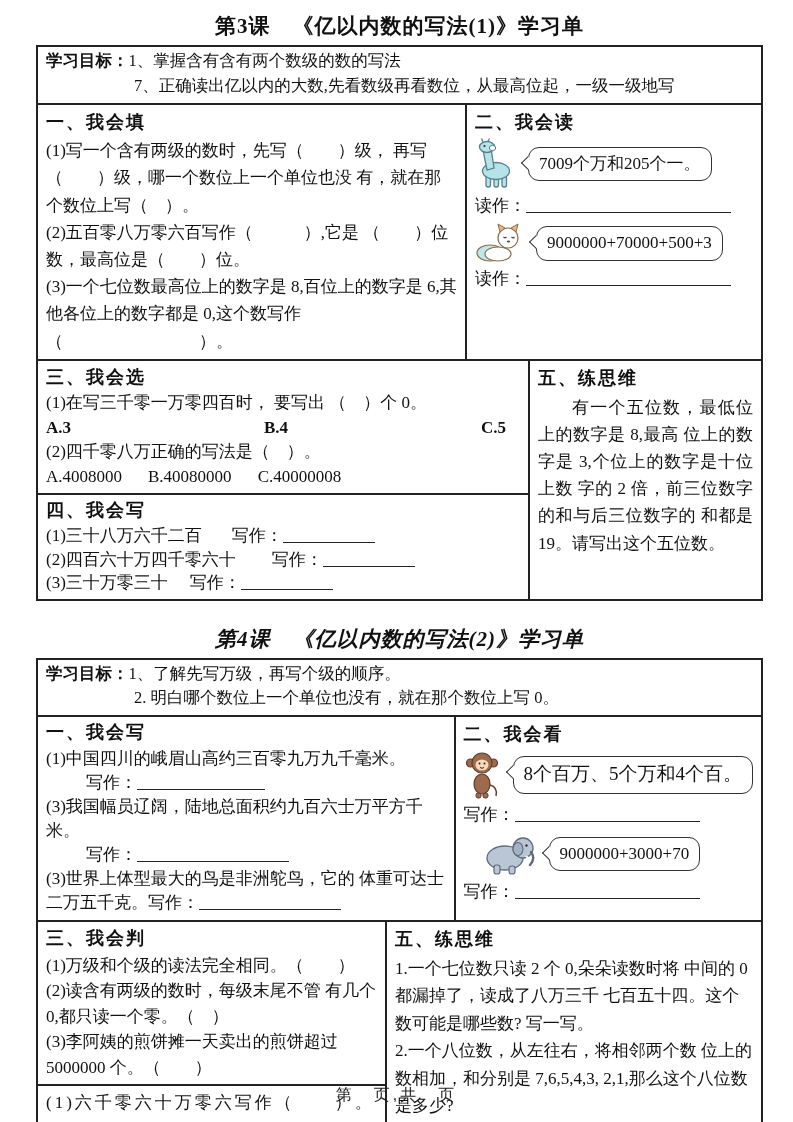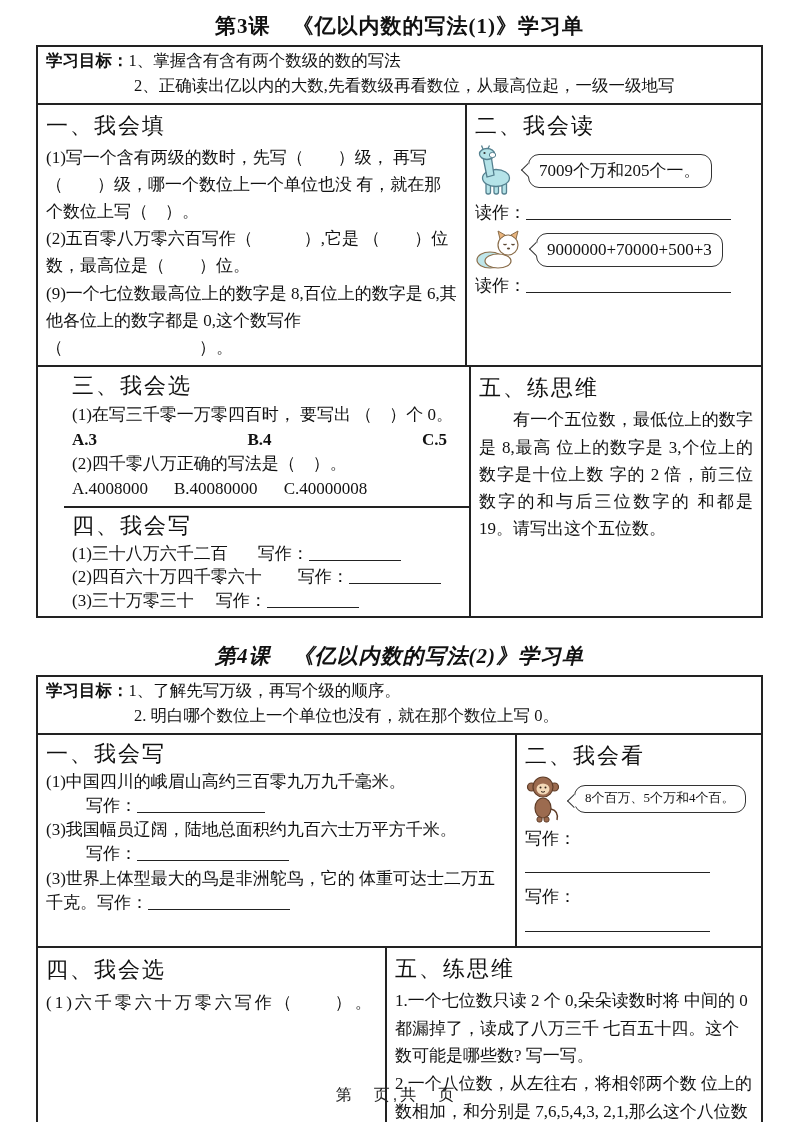--- a/index.html
+++ b/index.html
@@ -17,21 +17,21 @@
   .tbl { border:2px solid #222; background:#fff; }
   .goals { border-bottom:2px solid #222; padding:2px 8px 4px; font-size:16.5px; line-height:1.5; }
   .goals .lbl { font-weight:bold; }
   .goal-line2 { padding-left:88px; }
   .row { display:flex; align-items:stretch; }
   .rowB { border-bottom:2px solid #222; }
   .cell { padding:3px 8px 4px; font-size:17px; line-height:1.6; }
   .cell.tight { line-height:1.45; }
   .cell.wtight { line-height:1.38; }
   .lcell { border-right:2px solid #222; }
-  .sec-h { font-size:22px; font-weight:normal; letter-spacing:2px; margin-bottom:1px; }
+  .sec-h { font-size:18px; font-weight:bold; letter-spacing:2px; margin-bottom:1px; }
   .blank { display:inline-block; border-bottom:1.5px solid #222; height:1.05em; vertical-align:-2px; }
   .opt-spread { display:flex; justify-content:space-between; padding-right:14px;font-weight:bold; }
   .opt-gap { display:flex; gap:26px; }
   .indent2 { text-indent:2em; text-align:justify; }
   .wr-line { padding-left:40px; }
   .animal-row { display:flex; align-items:center; gap:4px; margin:2px 0 2px; }
   .bubble {
     position:relative; display:inline-block;
     border:1.5px solid #333; border-radius:11px;
     padding:2px 10px 3px; margin-left:9px; background:#fff; white-space:nowrap;
@@ -53,29 +53,29 @@
 </head>
 <body>
 
 <div class="sheet">
 
   <div class="doc-title">第3课　《亿以内数的写法(1)》学习单</div>
 
   <div class="tbl">
     <div class="goals">
       <div><span class="lbl">学习目标：</span><span>1、掌握含有含有两个数级的数的写法</span></div>
-      <div class="goal-line2">2、正确读出亿以内的大数,先看数级再看数位，从最高位起，一级一级地写</div>
+      <div class="goal-line2">7、正确读出亿以内的大数,先看数级再看数位，从最高位起，一级一级地写</div>
     </div>
 
     <div class="row rowB" style="min-height:197px;">
       <div class="cell lcell" style="width:429px;">
         <div class="sec-h">一、我会填</div>
         <div>(1)写一个含有两级的数时，先写（　　）级， 再写（　　）级，哪一个数位上一个单位也没 有，就在那个数位上写（　）。</div>
         <div>(2)五百零八万零六百写作（　　　）,它是 （　　）位数，最高位是（　　）位。</div>
-        <div>(9)一个七位数最高位上的数字是 8,百位上的数字是 6,其他各位上的数字都是 0,这个数写作（　　　　　　　　）。</div>
+        <div>(3)一个七位数最高位上的数字是 8,百位上的数字是 6,其他各位上的数字都是 0,这个数写作（　　　　　　　　）。</div>
       </div>
       <div class="cell" style="flex:1;">
         <div class="sec-h">二、我会读</div>
         <div class="animal-row">
           <span>
             <svg width="40" height="52" viewBox="0 0 40 52">
               <g stroke="#55808f" stroke-width="1.3" fill="#b5e3e8">
                 <rect x="11" y="37" width="4.5" height="12" rx="2"></rect>
                 <rect x="19" y="38" width="4.5" height="11" rx="2"></rect>
                 <rect x="27" y="37" width="4.5" height="12" rx="2"></rect>
@@ -105,21 +105,21 @@
               <ellipse cx="33.5" cy="18.5" rx="1.6" ry="1.1" fill="#5a4632"></ellipse>
             </svg>
           </span>
           <span class="bubble">9000000+70000+500+3</span>
         </div>
         <div class="read-line"><span>读作：</span><span class="blank" style="width:205px;"></span></div>
       </div>
     </div>
 
     <div class="row">
-      <div class="lcell" style="width:433px;padding-left:26px;">
+      <div class="lcell" style="width:492px;">
         <div class="cell tight" style="min-height:124px; border-bottom:2px solid #222;">
           <div class="sec-h">三、我会选</div>
           <div>(1)在写三千零一万零四百时， 要写出 （　）个 0。</div>
           <div class="opt-spread">
             <span>A.3</span>
             <span>B.4</span>
             <span>C.5</span>
           </div>
           <div>(2)四千零八万正确的写法是（　）。</div>
           <div class="opt-gap">
@@ -170,31 +170,51 @@
               <ellipse cx="18" cy="14" rx="6.5" ry="5.5" fill="#f3d9b8"></ellipse>
               <circle cx="15.5" cy="12.5" r="1" fill="#33241a"></circle>
               <circle cx="20.5" cy="12.5" r="1" fill="#33241a"></circle>
               <path d="M16 16.5 q2 1.5 4 0" stroke="#33241a" stroke-width="1" fill="none"></path>
               <ellipse cx="18" cy="33" rx="8" ry="10" fill="#9c6b4f" stroke="#5f3d28" stroke-width="1.2"></ellipse>
               <path d="M26 34 q8 2 6 11" stroke="#5f3d28" stroke-width="1.4" fill="none"></path>
               <rect x="12" y="42" width="5" height="5" rx="2" fill="#9c6b4f" stroke="#5f3d28"></rect>
               <rect x="19" y="42" width="5" height="5" rx="2" fill="#9c6b4f" stroke="#5f3d28"></rect>
             </svg>
           </span>
-          <span class="bubble" style="font-size:13px;">8个百万、5个万和4个百。</span>
+          <span class="bubble" style="font-size:19px;">8个百万、5个万和4个百。</span>
         </div>
         <div class="read-line"><span>写作：</span><span class="blank" style="width:185px;"></span></div>
+        <div class="animal-row" style="padding-left:20px;">
+          <span>
+            <svg width="52" height="44" viewBox="0 0 52 44">
+              <ellipse cx="21" cy="26" rx="18" ry="12" fill="#b9c6d6" stroke="#5f6b7a" stroke-width="1.3"></ellipse>
+              <rect x="10" y="33" width="6" height="9" rx="2.5" fill="#b9c6d6" stroke="#5f6b7a" stroke-width="1.2"></rect>
+              <rect x="25" y="34" width="6" height="8" rx="2.5" fill="#b9c6d6" stroke="#5f6b7a" stroke-width="1.2"></rect>
+              <circle cx="39" cy="16" r="10" fill="#b9c6d6" stroke="#5f6b7a" stroke-width="1.3"></circle>
+              <path d="M47 20 q5 6 -1 13" stroke="#5f6b7a" stroke-width="2.4" fill="none" stroke-linecap="round"></path>
+              <ellipse cx="34" cy="17" rx="5" ry="6.5" fill="#a3b2c4" stroke="#5f6b7a" stroke-width="1.1"></ellipse>
+              <path d="M42 24 q2 3 5 2" stroke="#fff" stroke-width="2" fill="none"></path>
+              <circle cx="42.5" cy="13.5" r="1.2" fill="#333"></circle>
+            </svg>
+          </span>
+          <span class="bubble">9000000+3000+70</span>
+        </div>
         <div class="read-line"><span>写作：</span><span class="blank" style="width:185px;"></span></div>
       </div>
     </div>
 
     <div class="row">
       <div class="lcell" style="width:349px;">
+        <div class="cell" style="min-height:155px; border-bottom:2px solid #222; line-height:1.5;">
+          <div class="sec-h">三、我会判</div>
+          <div>(1)万级和个级的读法完全相同。（　　）</div>
+          <div>(2)读含有两级的数时，每级末尾不管 有几个 0,都只读一个零。（　）</div>
+          <div>(3)李阿姨的煎饼摊一天卖出的煎饼超过 5000000 个。（　　）</div>
+        </div>
         <div class="cell" style="min-height:123px; line-height:1.7;">
-          <div class="sec-h">四、我会选</div>
           <div class="ls3">(1)六千零六十万零六写作（　　）。</div>
 
         </div>
       </div>
       <div class="cell" style="flex:1; line-height:1.62;">
         <div class="sec-h">五、练思维</div>
         <div>1.一个七位数只读 2 个 0,朵朵读数时将 中间的 0 都漏掉了，读成了八万三千 七百五十四。这个数可能是哪些数? 写一写。</div>
         <div>2.一个八位数，从左往右，将相邻两个数 位上的数相加，和分别是 7,6,5,4,3, 2,1,那么这个八位数是多少?</div>
         <div>3.按要求从 40806005000 中划去若干 个 0。</div>
 

